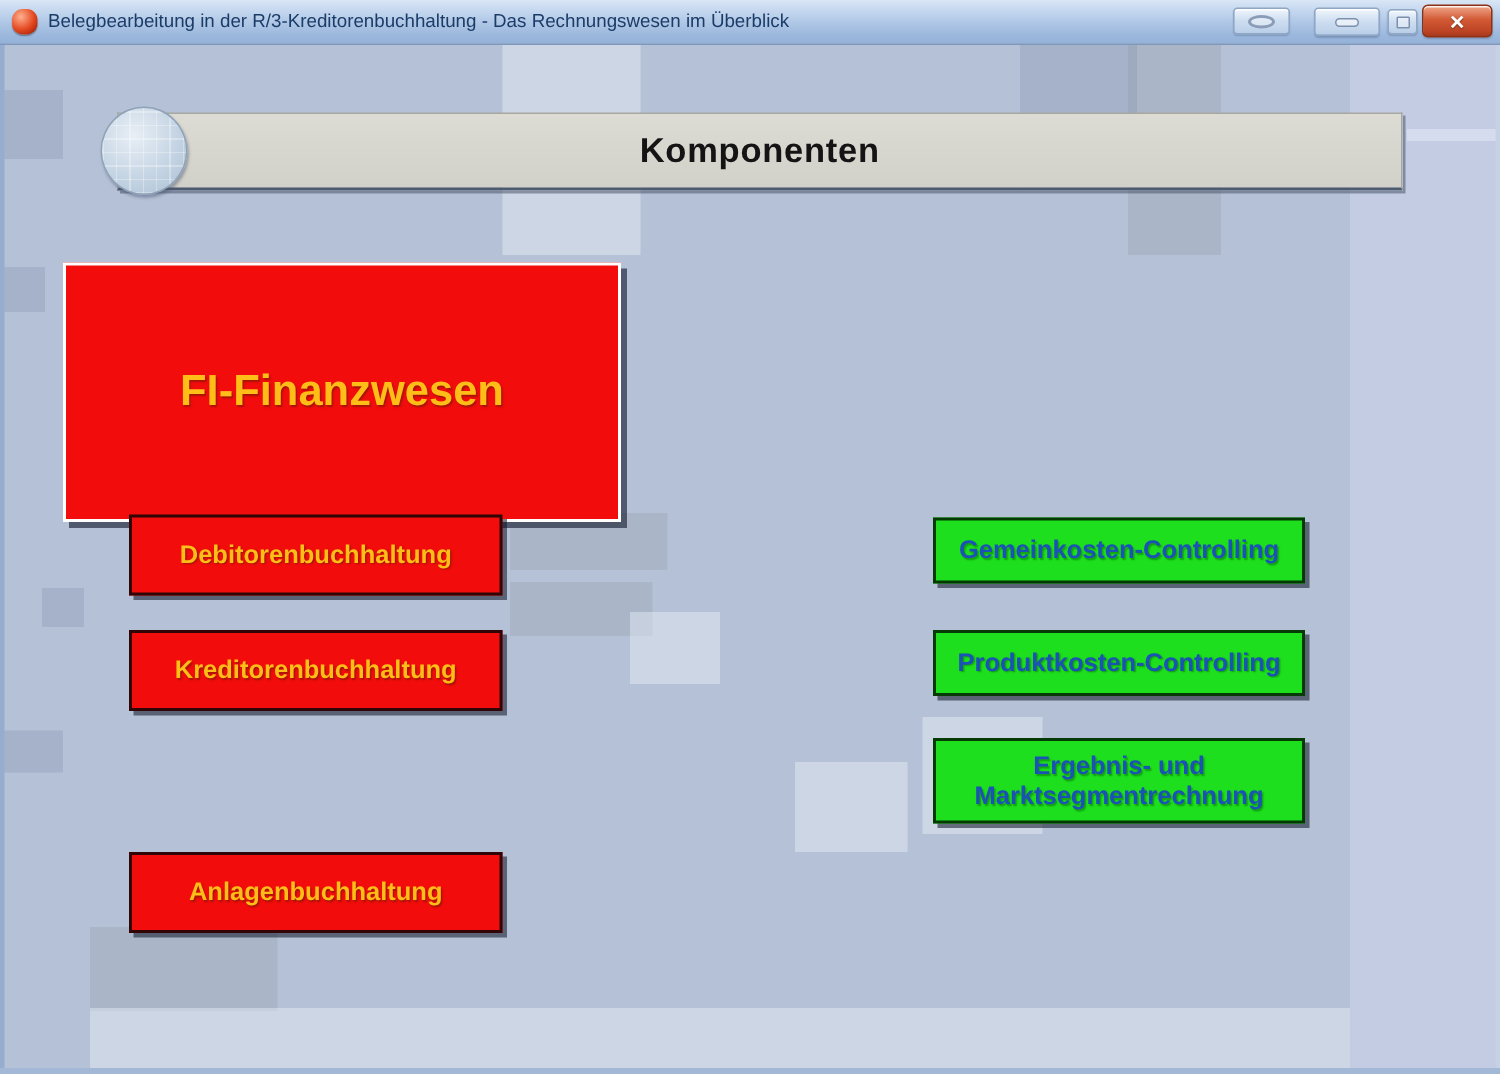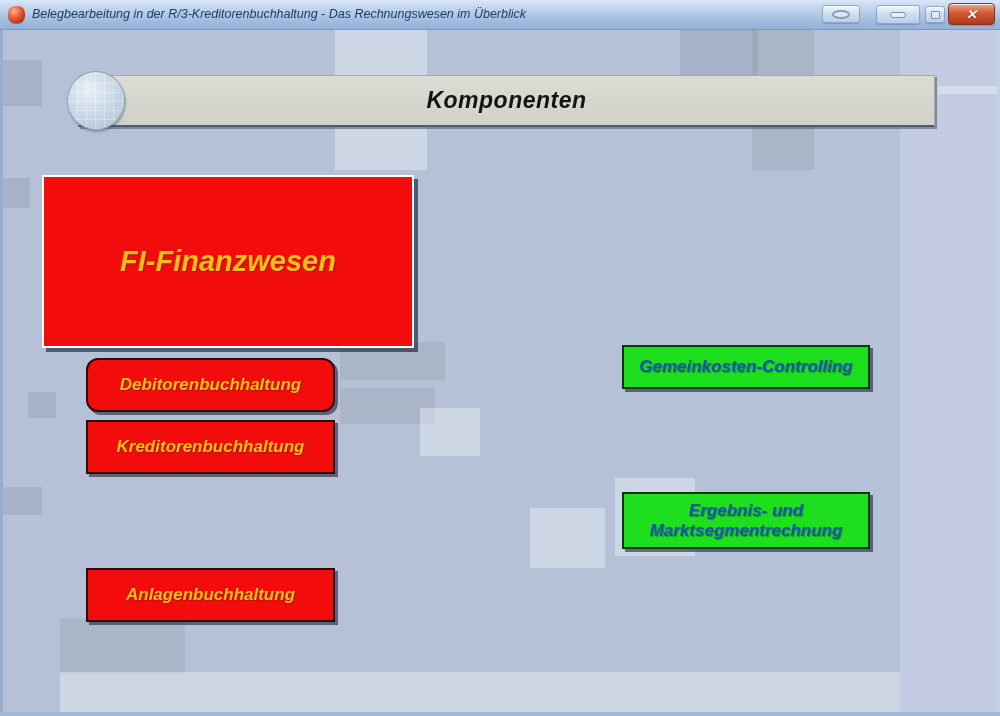--- a/index.html
+++ b/index.html
@@ -1,19 +1,19 @@
 <!DOCTYPE html>
 <html style="--background: #b5c1d6; --fi_box: #f20c0c; --fi_text: #ffbe17; --co_box: #1ddf1d; --co_text: #1b52b6; --header_bar: #d7d6ce;"><head>
 <meta charset="utf-8">
 <style>
   * { margin:0; padding:0; box-sizing:border-box; }
   html,body { width:1000px; height:716px; overflow:hidden; background:#6b7b95;
               font-family:"Liberation Sans", sans-serif; }
 
-  .window { position:relative; width:1000px; height:716px; background:var(--background,#b5c1d6);font-style:italic; }
+  .window { position:relative; width:1000px; height:716px; background:var(--background,#b5c1d6); }
 
   
   .titlebar { position:absolute; left:0; top:0; width:1000px; height:30px;
               background:linear-gradient(#d9e6f6, #b4cbe8 45%, #9cb8dd 80%, #94b1d8);
               border-bottom:1px solid #7e98bc; display:flex; align-items:center; }
   .app-icon { position:absolute; left:8px; top:6px; width:17px; height:17px; border-radius:42%;
               background:radial-gradient(circle at 35% 30%, #ffb08e, #e2471f 55%, #8e1606);
               box-shadow:0 1px 1px rgba(0,0,0,.35); }
   .title-text { position:absolute; left:32px; top:0; height:29px; line-height:29px;
                 font-size:12.5px; color:#1c3c68; white-space:nowrap; }
@@ -124,20 +124,21 @@
 
   <div class="headerbar">
     <span>Komponenten</span>
   </div>
   <div class="sphere"></div>
 
   <div class="bigbox fi">
     <span>FI-Finanzwesen</span>
   </div>
 
-  <div class="btn red" style="top:358px;border-radius:12px;">Debitorenbuchhaltung</div>
+  <div class="btn red" style="top:343px;">Debitorenbuchhaltung</div>
   <div class="btn red" style="top:420px;">Kreditorenbuchhaltung</div>
   <div class="btn red" style="top:568px;">Anlagenbuchhaltung</div>
 
   <div class="btn green" style="top:345px;">Gemeinkosten-Controlling</div>
+  <div class="btn green" style="top:420px;">Produktkosten-Controlling</div>
   <div class="btn green" style="top:492px;height:57px;">Ergebnis- und Marktsegmentrechnung</div>
 
 </div>
 
 </body></html>

